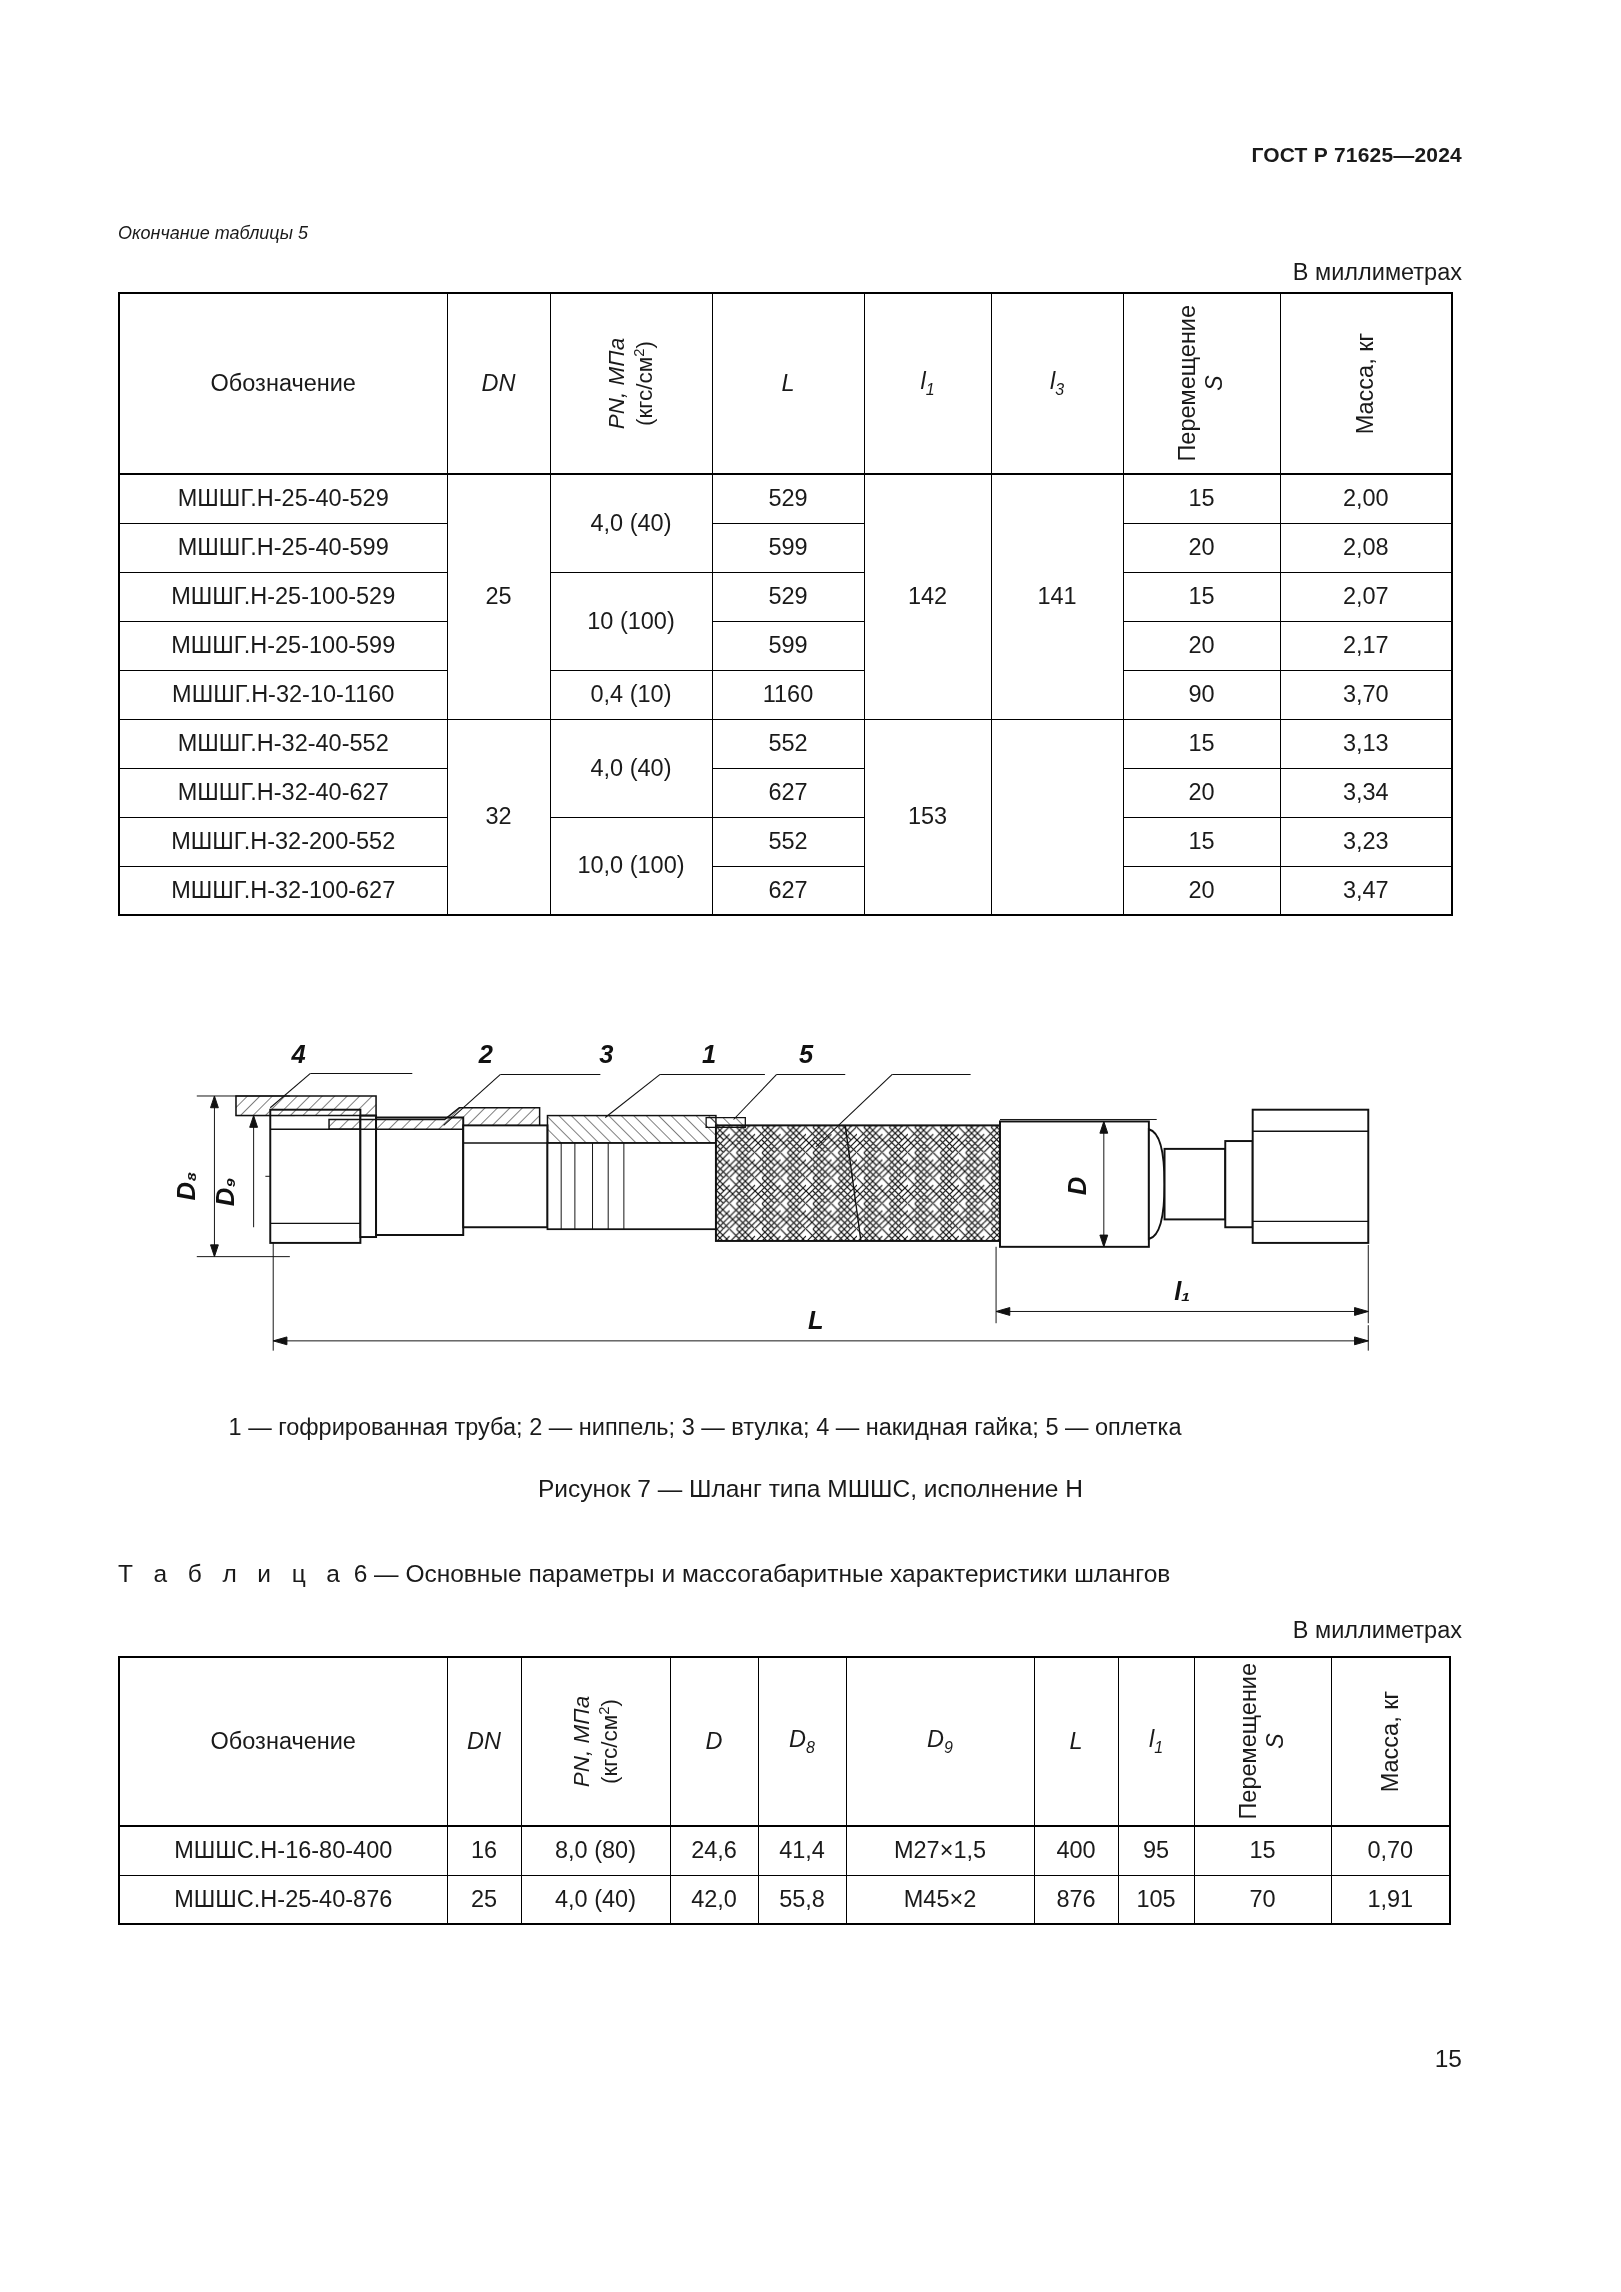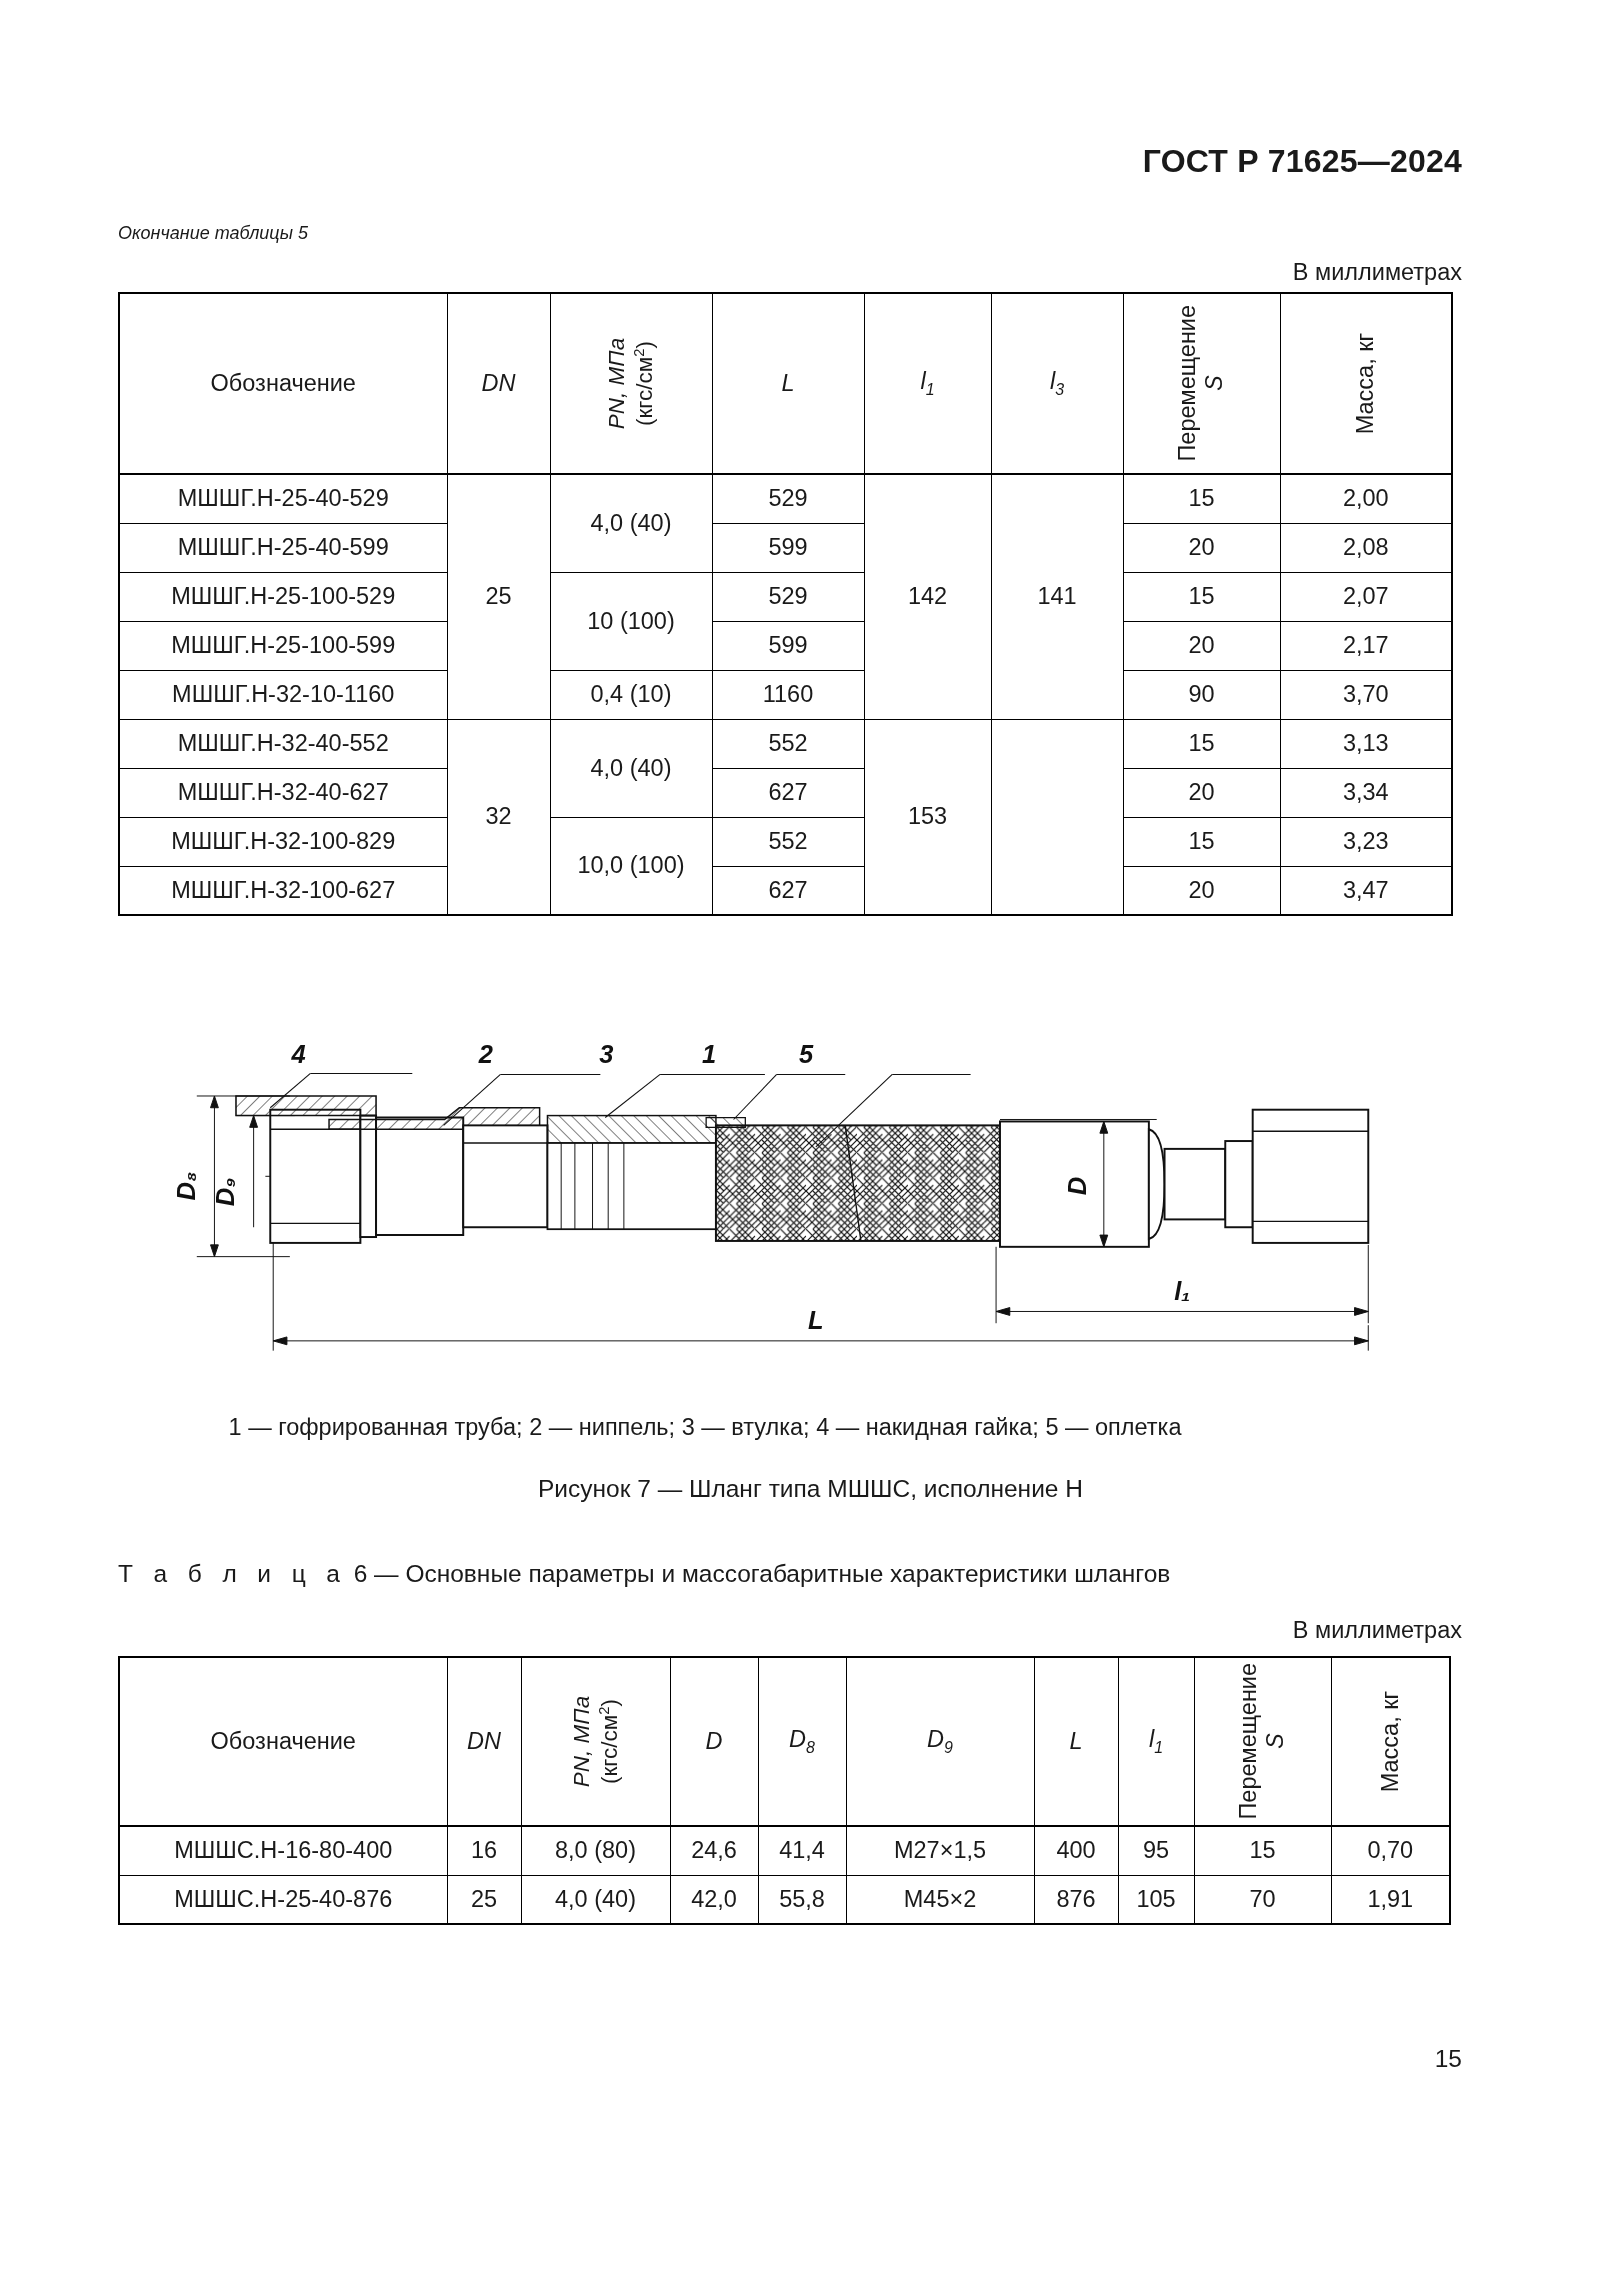--- a/index.html
+++ b/index.html
@@ -21,21 +21,21 @@
     position: absolute;
     inset: 0;
     padding: 0;
   }
 
   
   .doc-header {
     position: absolute;
     top: 143px;
     right: 159px;
-    font-size: 32px;
+    font-size: 21px;
     font-weight: bold;
     letter-spacing: 0.2px;
     white-space: nowrap;
   }
 
   
   .cont-note {
     position: absolute;
     top: 223px;
     left: 118px;
@@ -264,21 +264,21 @@
         <td>15</td>
         <td>3,13</td>
       </tr>
       <tr>
         <td class="row-cell">МШШГ.Н-32-40-627</td>
         <td>627</td>
         <td>20</td>
         <td>3,34</td>
       </tr>
       <tr>
-        <td class="row-cell">МШШГ.Н-32-100-829</td>
+        <td class="row-cell">МШШГ.Н-32-200-552</td>
         <td rowspan="2">10,0 (100)</td>
         <td>552</td>
         <td>15</td>
         <td>3,23</td>
       </tr>
       <tr>
         <td class="row-cell">МШШГ.Н-32-100-627</td>
         <td>627</td>
         <td>20</td>
         <td>3,47</td>

